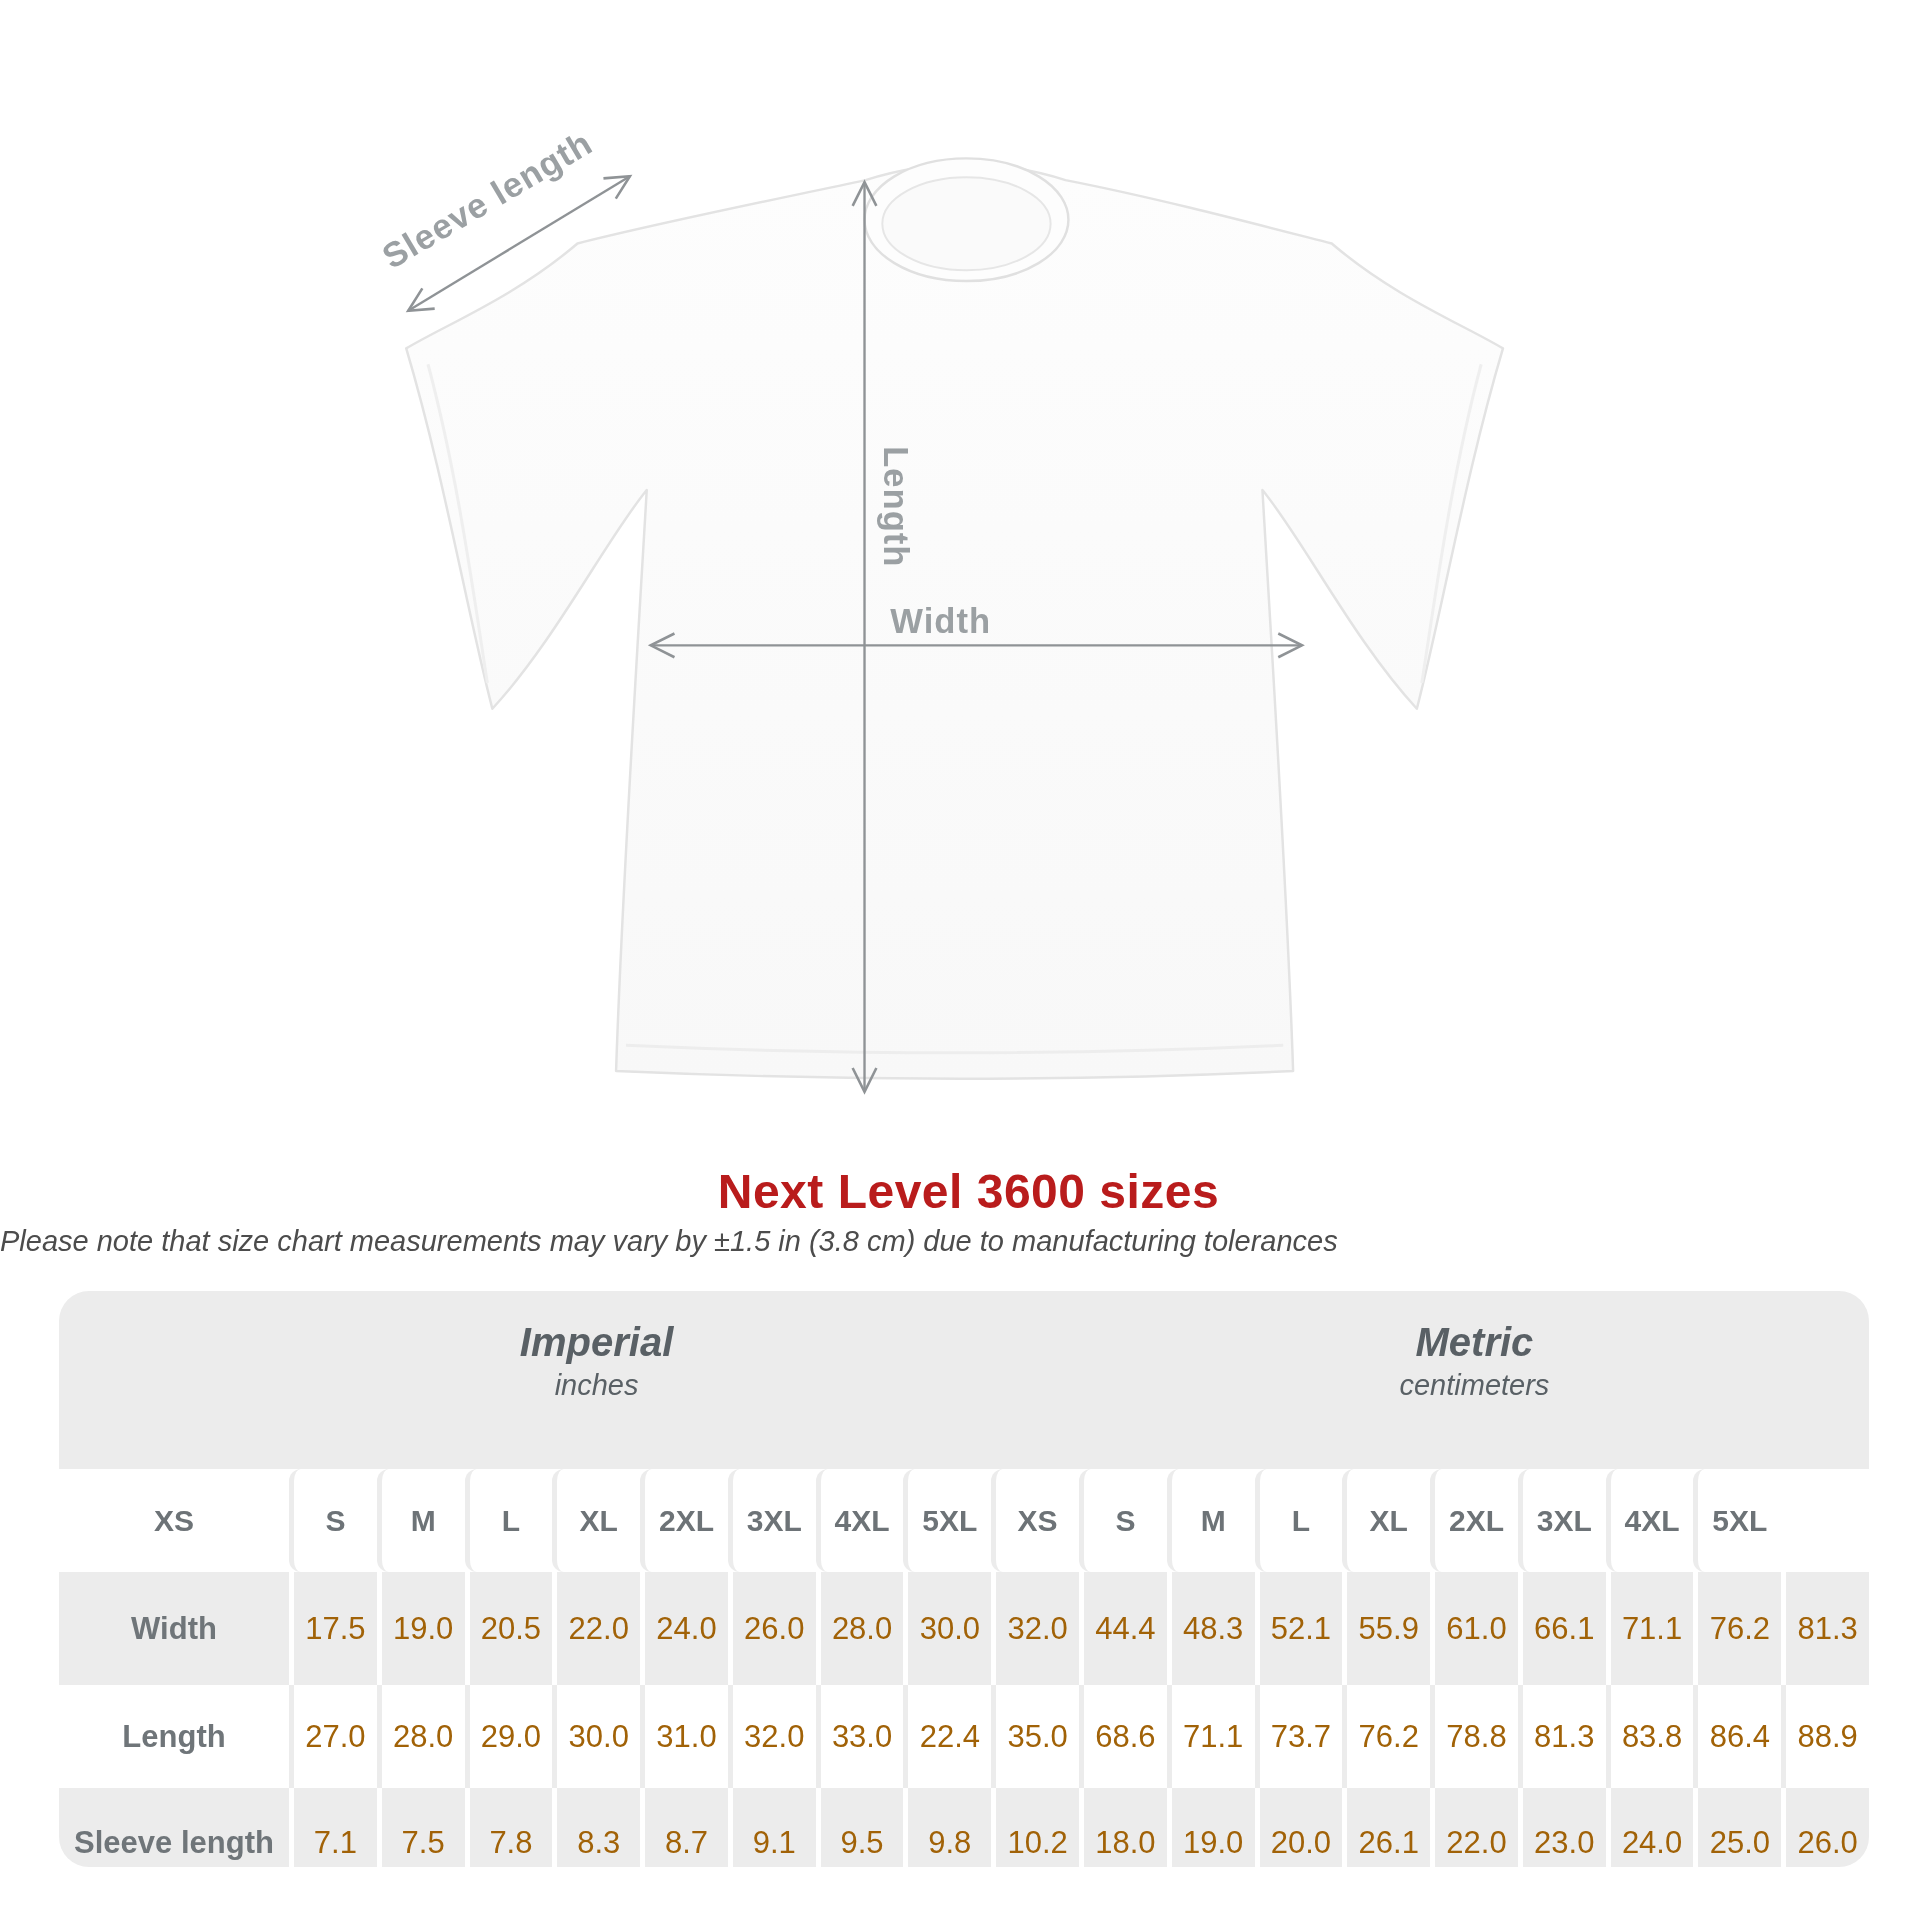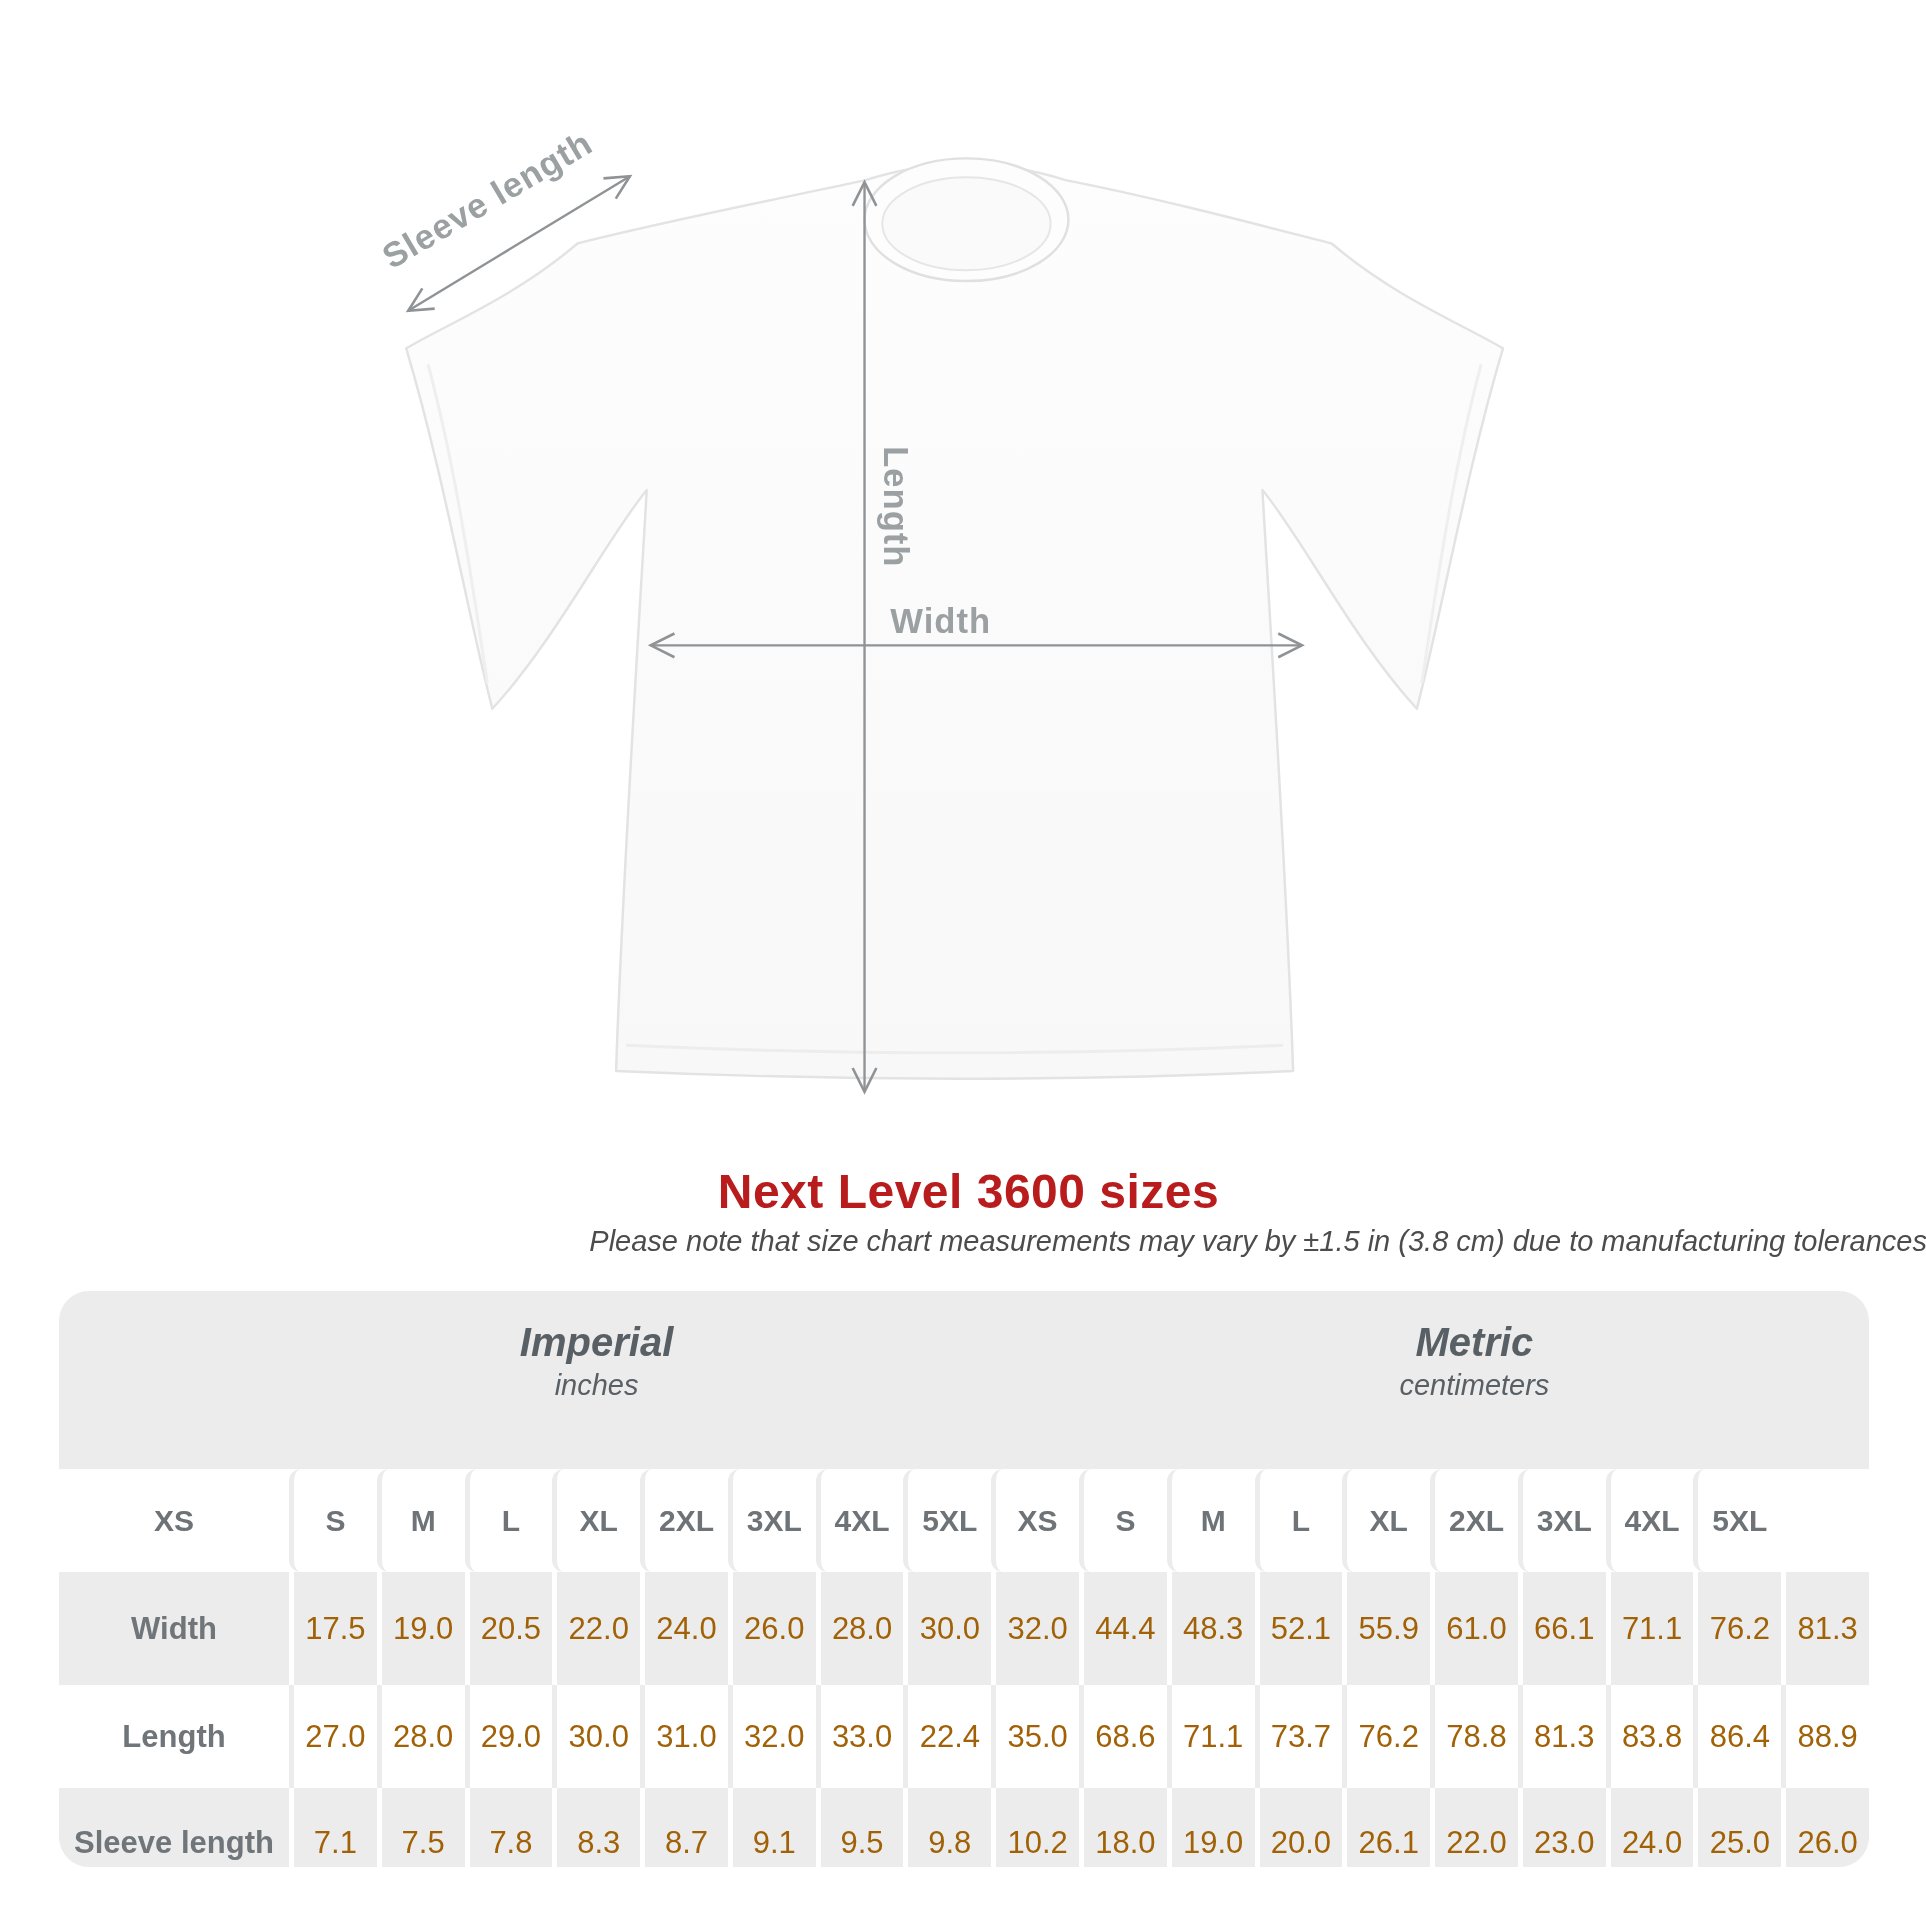--- a/index.html
+++ b/index.html
@@ -30,21 +30,21 @@
   
   .chart-title {
     position:absolute; left:5px; top:1166px; width:100%;
     text-align:center;
     font-size:48px; line-height:51px; font-weight:bold;
     color:#b91c1c;
     letter-spacing:0.5px;
   }
   .chart-subtitle {
     position:absolute; left:0; top:1224px; width:100%;
-    text-align:right;
+    text-align:left;
     font-size:29px; line-height:34px;
     font-style:italic;
     color:#4c4c4c;
   }
 
   
   .size-table {
     position:absolute; left:59px; top:1291px;
     width:1810px; height:576px;
     border-radius:30px;

